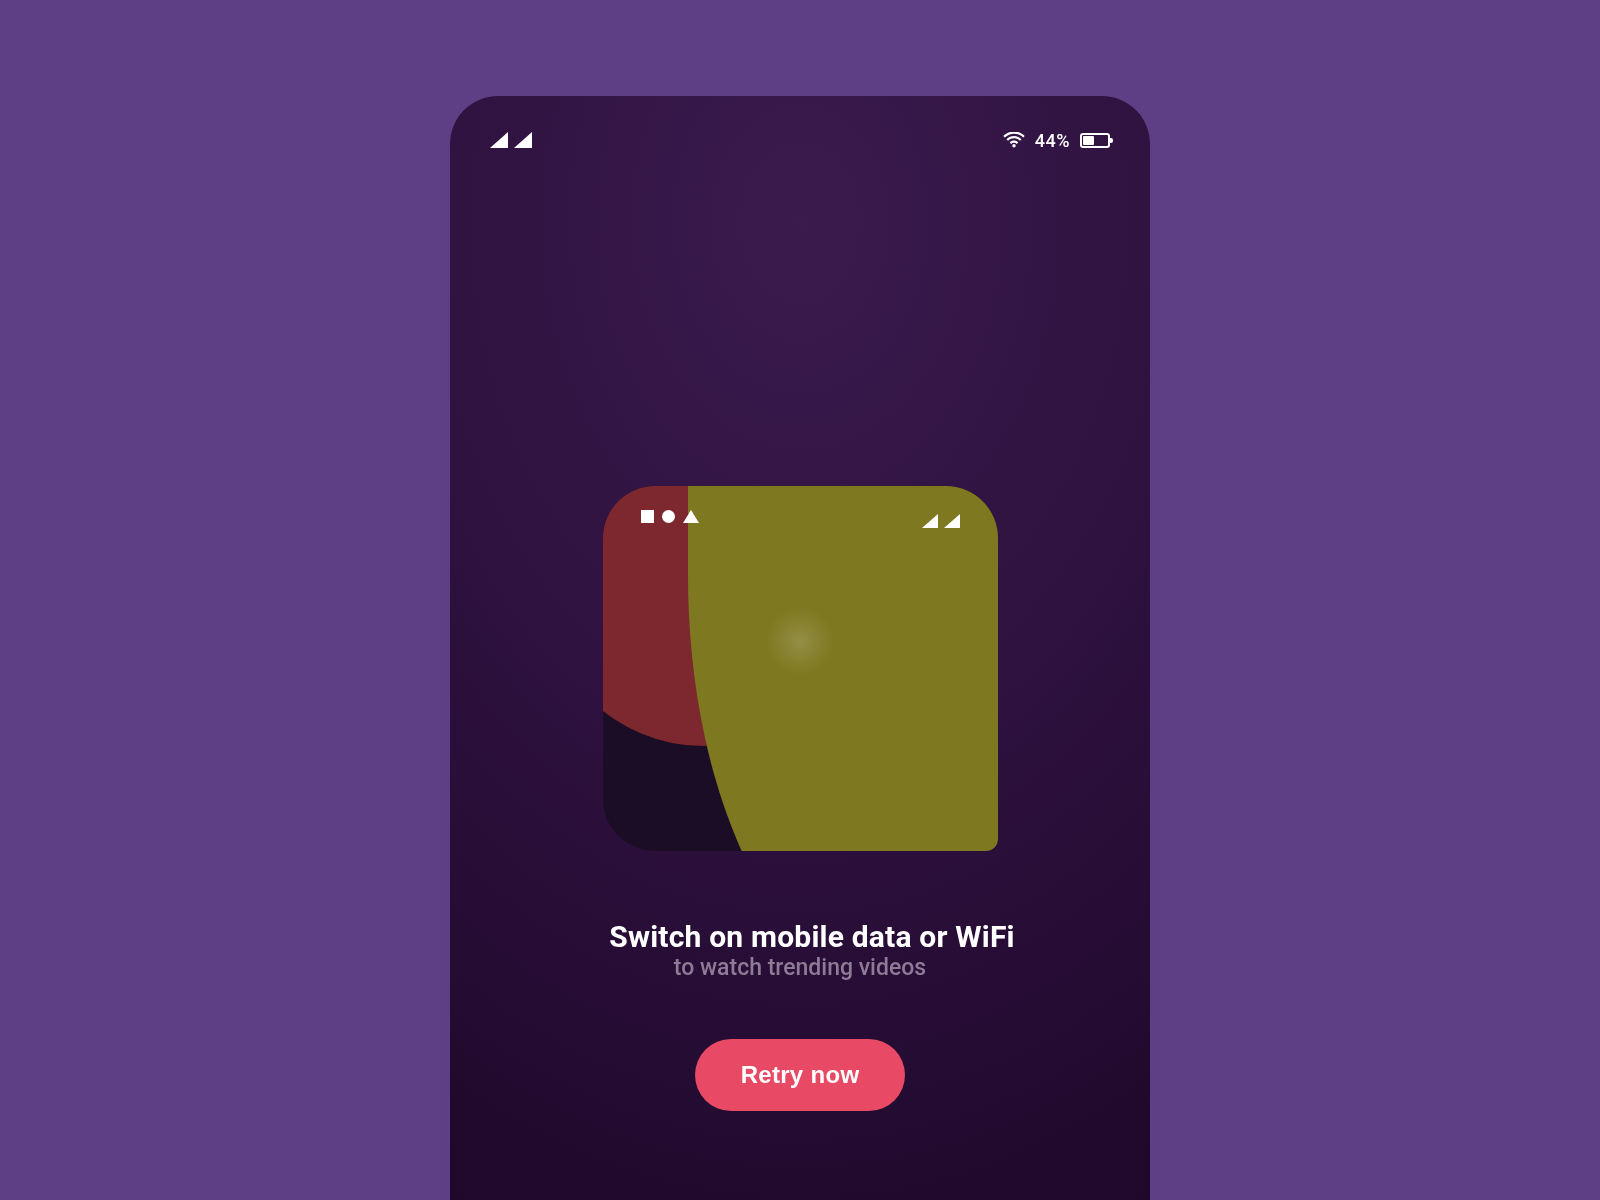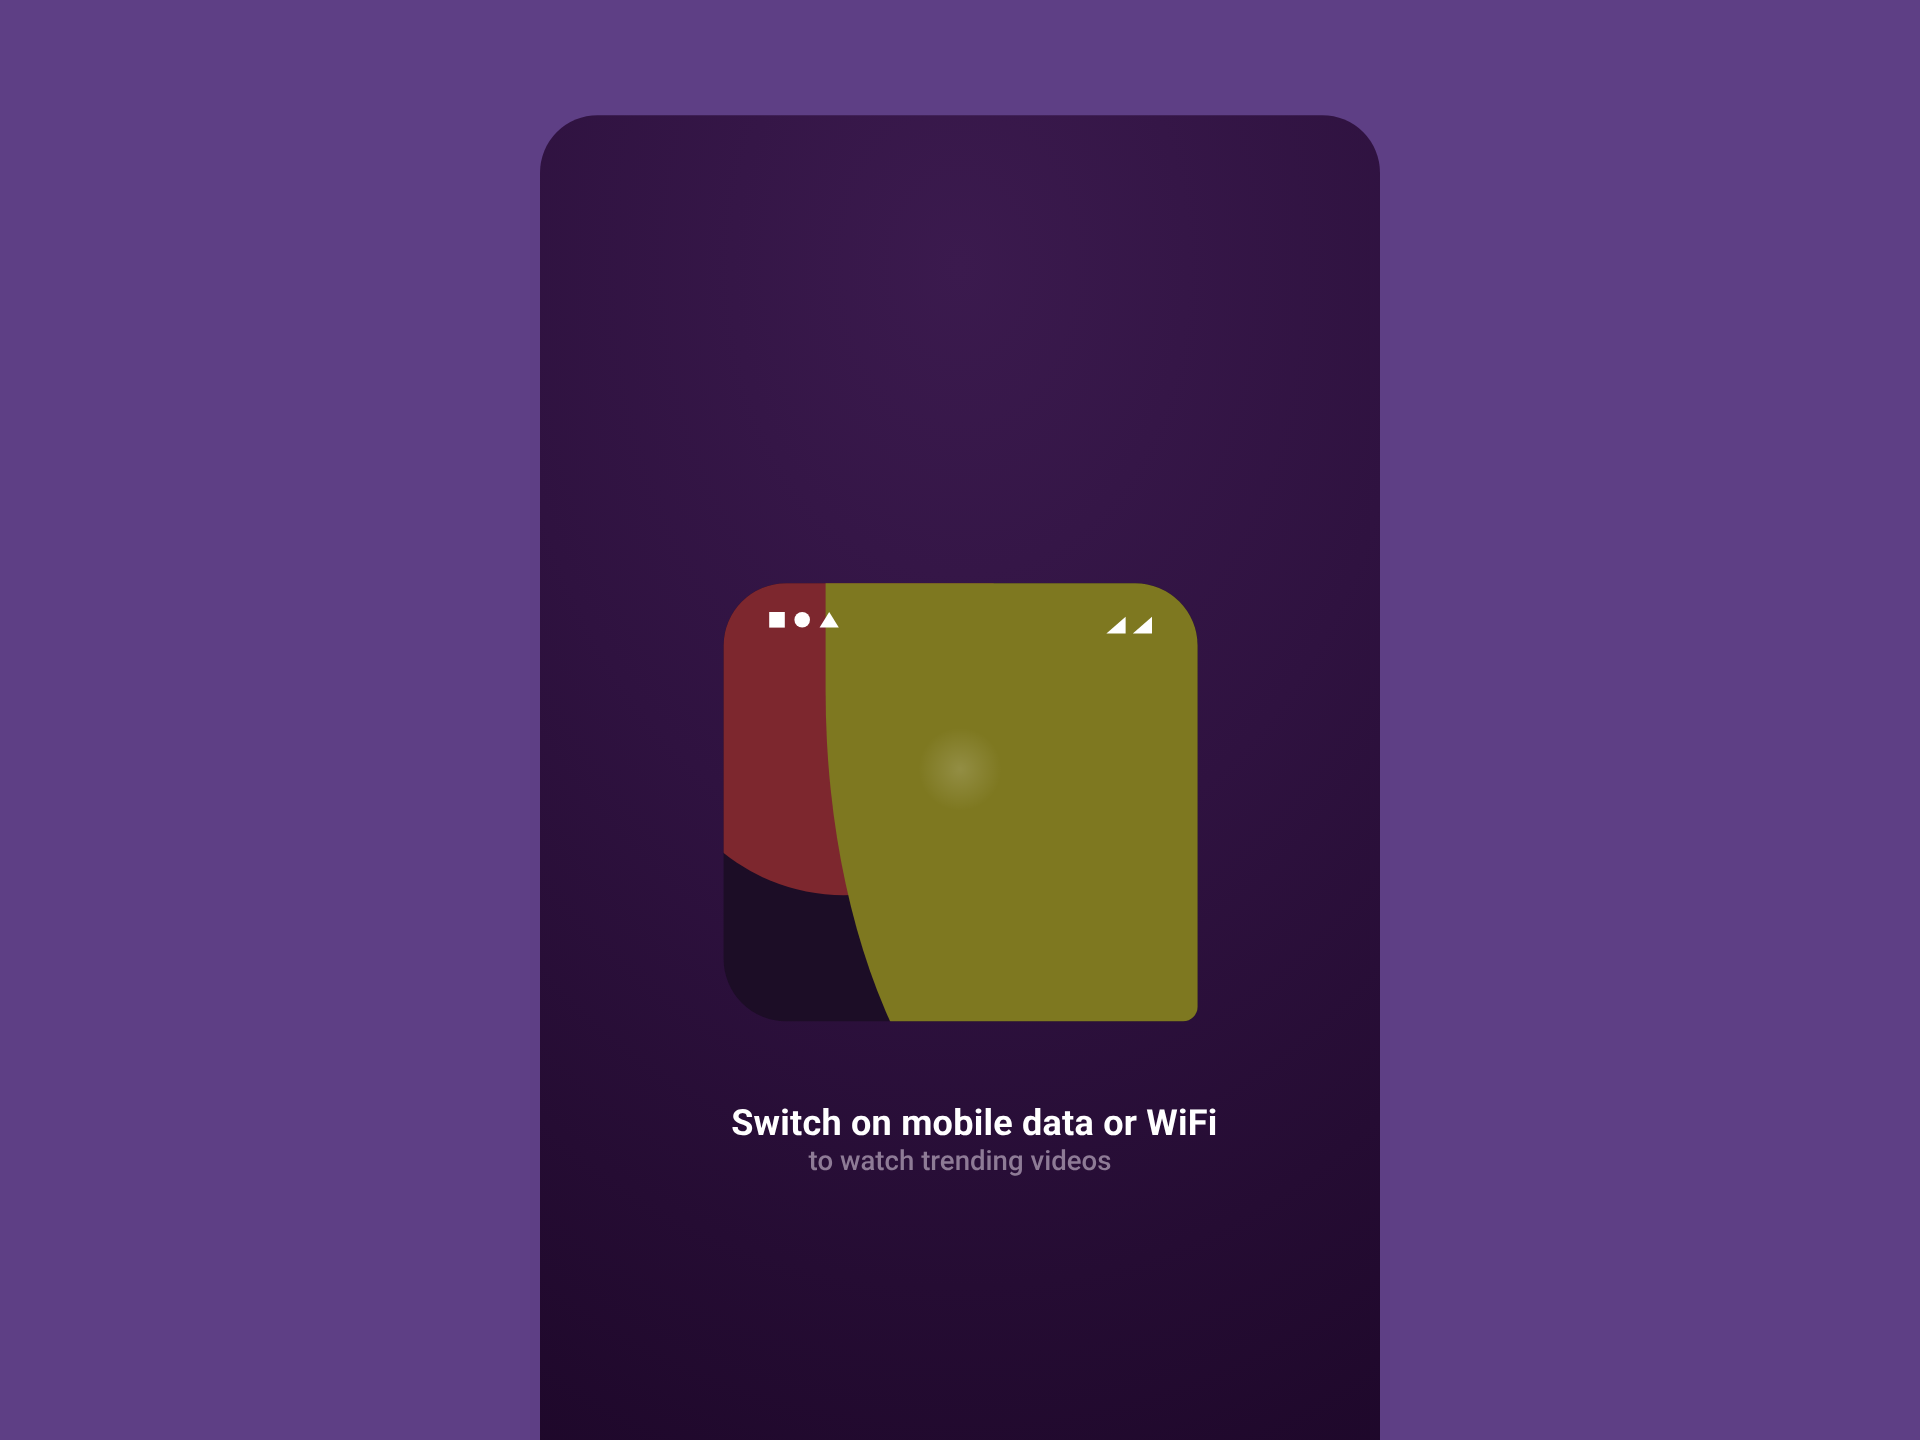--- a/index.html
+++ b/index.html
@@ -166,20 +166,37 @@
       cursor: pointer;
       letter-spacing: 0.3px;
     }
   </style>
 </head>
 <body>
 
 <div class="stage">
   <div class="phone">
 
+    <div class="status-bar">
+      <div class="sb-left">
+        <span class="tri-signal"></span>
+        <span class="tri-signal"></span>
+      </div>
+      <div class="sb-right">
+        <span class="wifi-icon">
+          <svg width="22" height="16" viewBox="0 0 22 16">
+            <path d="M11 15.5c.9 0 1.7-.8 1.7-1.7s-.8-1.7-1.7-1.7-1.7.8-1.7 1.7.8 1.7 1.7 1.7zm-4.3-5.1l1.5 1.5c1.5-1.5 4.1-1.5 5.6 0l1.5-1.5c-2.4-2.4-6.2-2.4-8.6 0zm-3.2-3.2l1.5 1.5c3.3-3.3 8.7-3.3 12 0l1.5-1.5c-4.2-4.2-10.8-4.2-15 0zM.3 4l1.5 1.5c5.1-5.1 13.3-5.1 18.4 0L21.7 4C15.8-1.9 6.2-1.9.3 4z" fill="#fff"></path>
+          </svg>
+        </span>
+        <span class="battery-text">44%</span>
+        <span class="battery">
+          <span class="battery-fill"></span>
+        </span>
+      </div>
+    </div>
 
     <div class="content">
 
       <div class="illustration">
         <div class="illus-inner">
           <div class="blob-red"></div>
           <div class="blob-yellow"></div>
           <div class="glow"></div>
         </div>
         <div class="illus-icon-row">
@@ -191,17 +208,18 @@
           <div class="illus-right-icons">
             <span class="tri-signal-sm"></span>
             <span class="tri-signal-sm"></span>
           </div>
         </div>
       </div>
 
       <div class="headline">Switch on mobile data or WiFi</div>
       <div class="subline">to watch trending videos</div>
 
+      <button class="retry-btn">Retry now</button>
 
     </div>
 
   </div>
 </div>
 
 </body></html>

